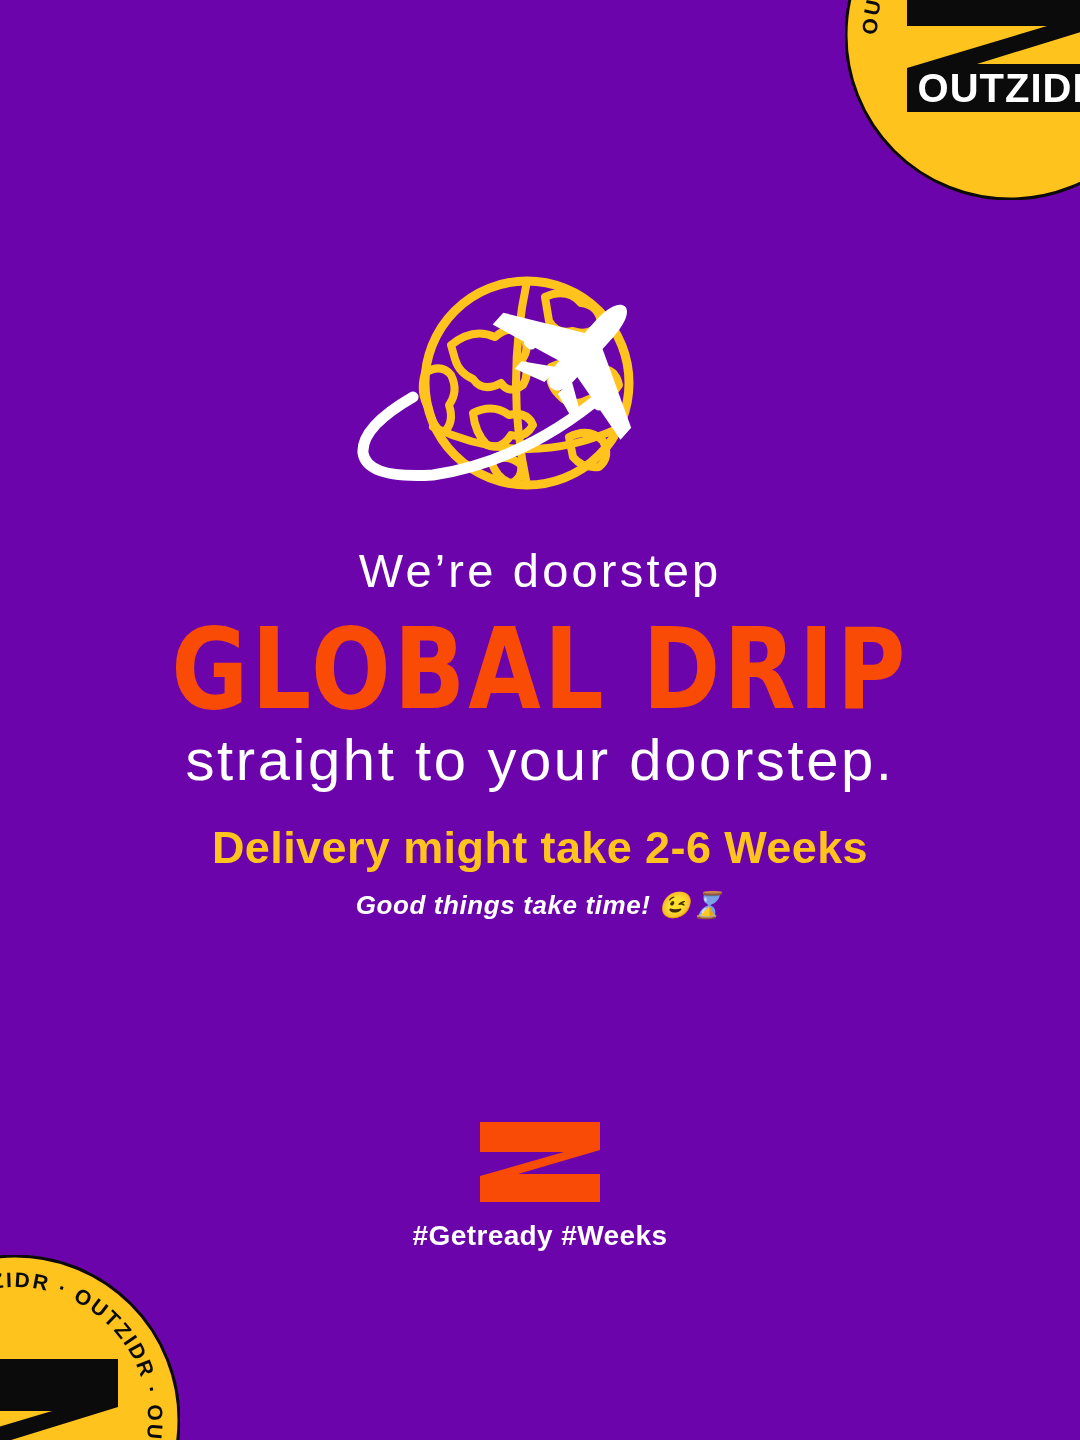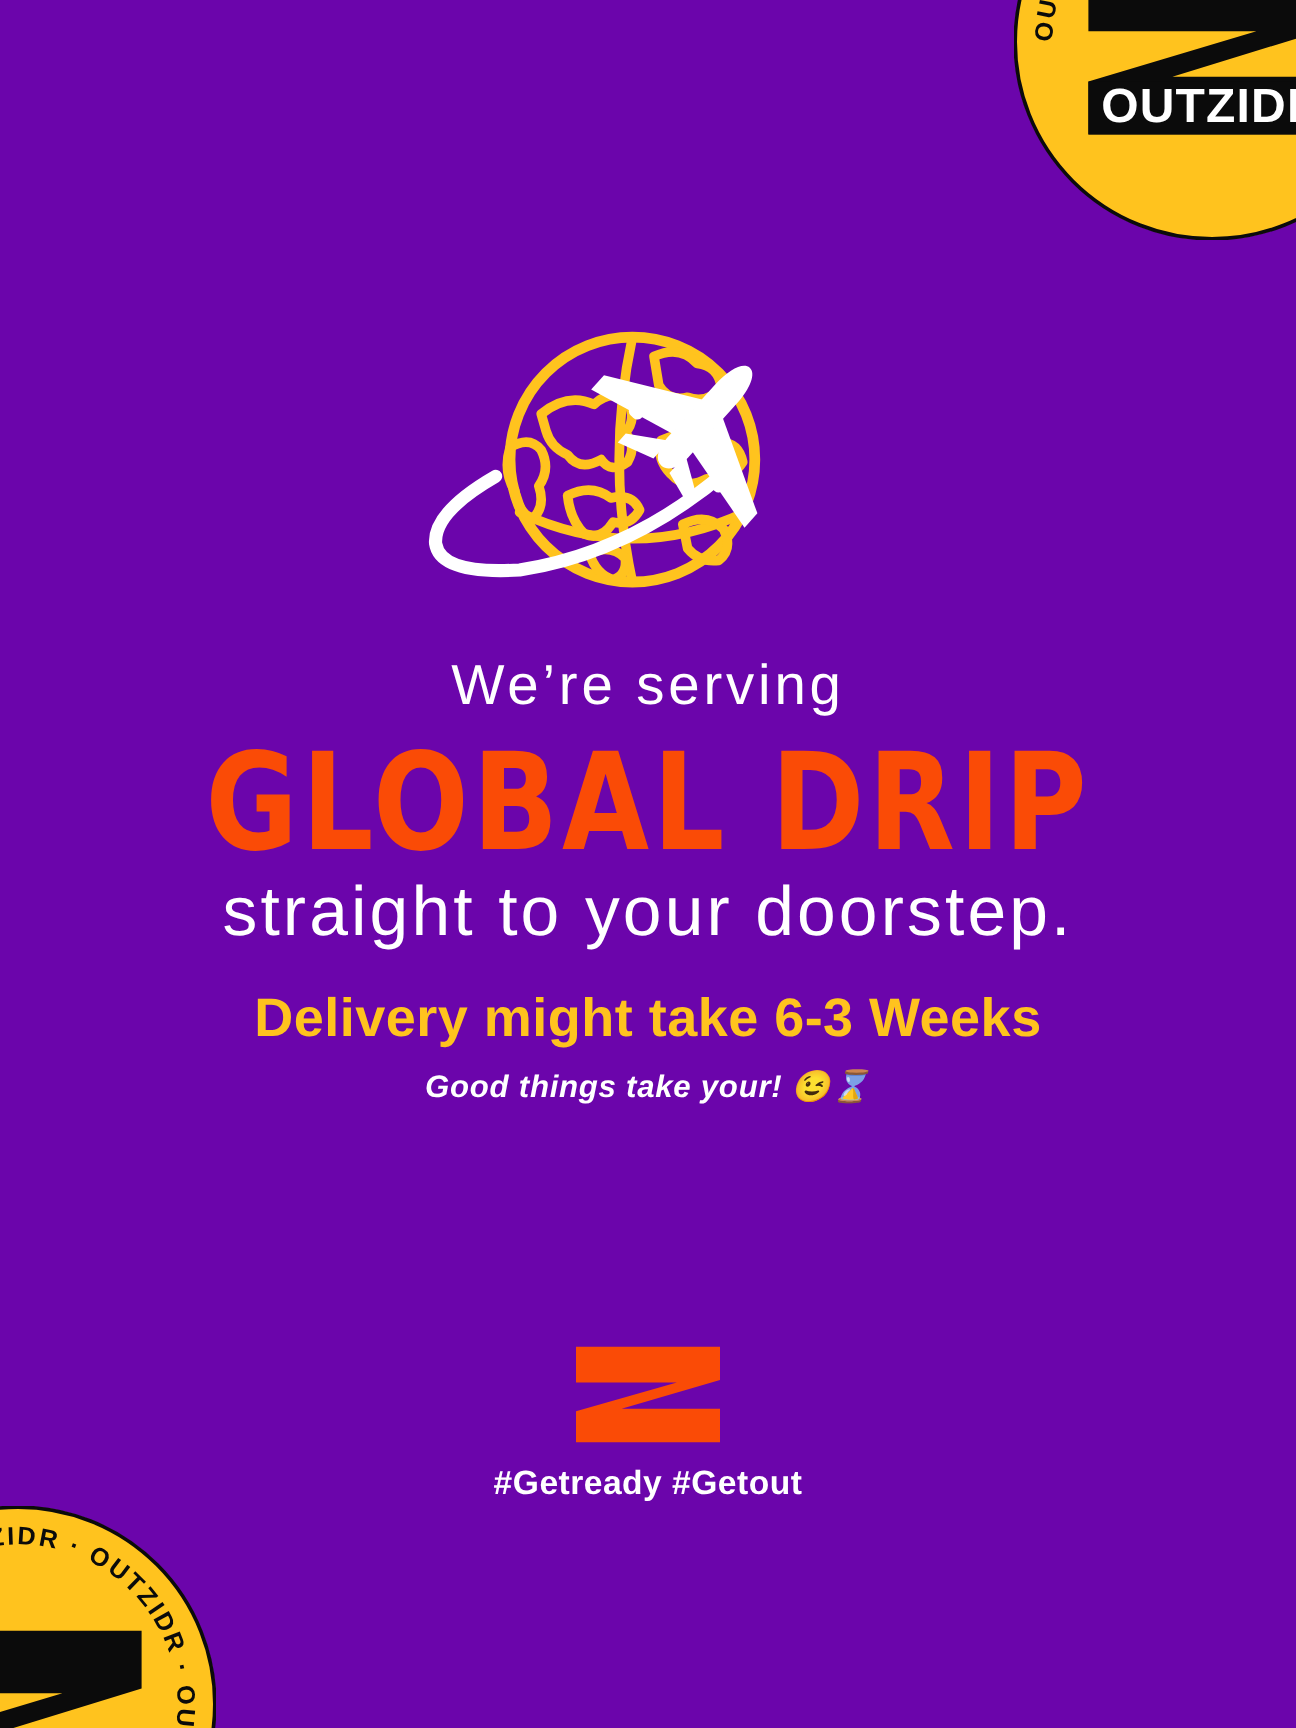--- a/index.html
+++ b/index.html
@@ -158,35 +158,35 @@
         <path d="M-9 38 L-40 58 L-40 68 L-9 58 Z"></path>
         <path d="M9 38 L40 58 L40 68 L9 58 Z"></path>
 
         <rect x="-52" y="18" width="13" height="26" rx="5"></rect>
         <rect x="39" y="18" width="13" height="26" rx="5"></rect>
       </g>
     </svg>
   </div>
 
   <div id="headline-block">
-    <div id="eyebrow-line">We’re serving</div>
+    <div id="eyebrow-line">We’re doorstep</div>
     <div id="headline-main">GLOBAL DRIP</div>
     <div id="headline-tail">straight to your doorstep.</div>
   </div>
 
   <div id="delivery-block">
-    <div id="delivery-headline">Delivery might take 6-3 Weeks</div>
-    <div id="delivery-subtitle">Good things take your! 😉⌛</div>
+    <div id="delivery-headline">Delivery might take 2-6 Weeks</div>
+    <div id="delivery-subtitle">Good things take time! 😉⌛</div>
   </div>
 
   <div id="footer-block">
     <svg id="footer-zmark" viewBox="0 0 124 80" xmlns="http://www.w3.org/2000/svg">
       <path d="M2 0 H122 V28 L40 52 H122 V80 H2 V54 L86 30 H2 Z" fill="#FA4B06"></path>
     </svg>
-    <div id="footer-hashtags">#Getready #Getout</div>
+    <div id="footer-hashtags">#Getready #Weeks</div>
   </div>
 
   <div class="badge" id="badge-top-right">
     <svg viewBox="0 0 330 330" xmlns="http://www.w3.org/2000/svg">
       <defs>
         <path id="ring-path-tr" d="M165,165 m-133,0 a133,133 0 1,1 266,0 a133,133 0 1,1 -266,0"></path>
       </defs>
       <circle cx="165" cy="165" r="164" fill="#FFC31E" stroke="#0B0B0B" stroke-width="3"></circle>
       <text class="badge-ring-text">
         <textPath href="#ring-path-tr" startOffset="0%">OUTZIDR · OUTZIDR · OUTZIDR · OUTZIDR · </textPath>

